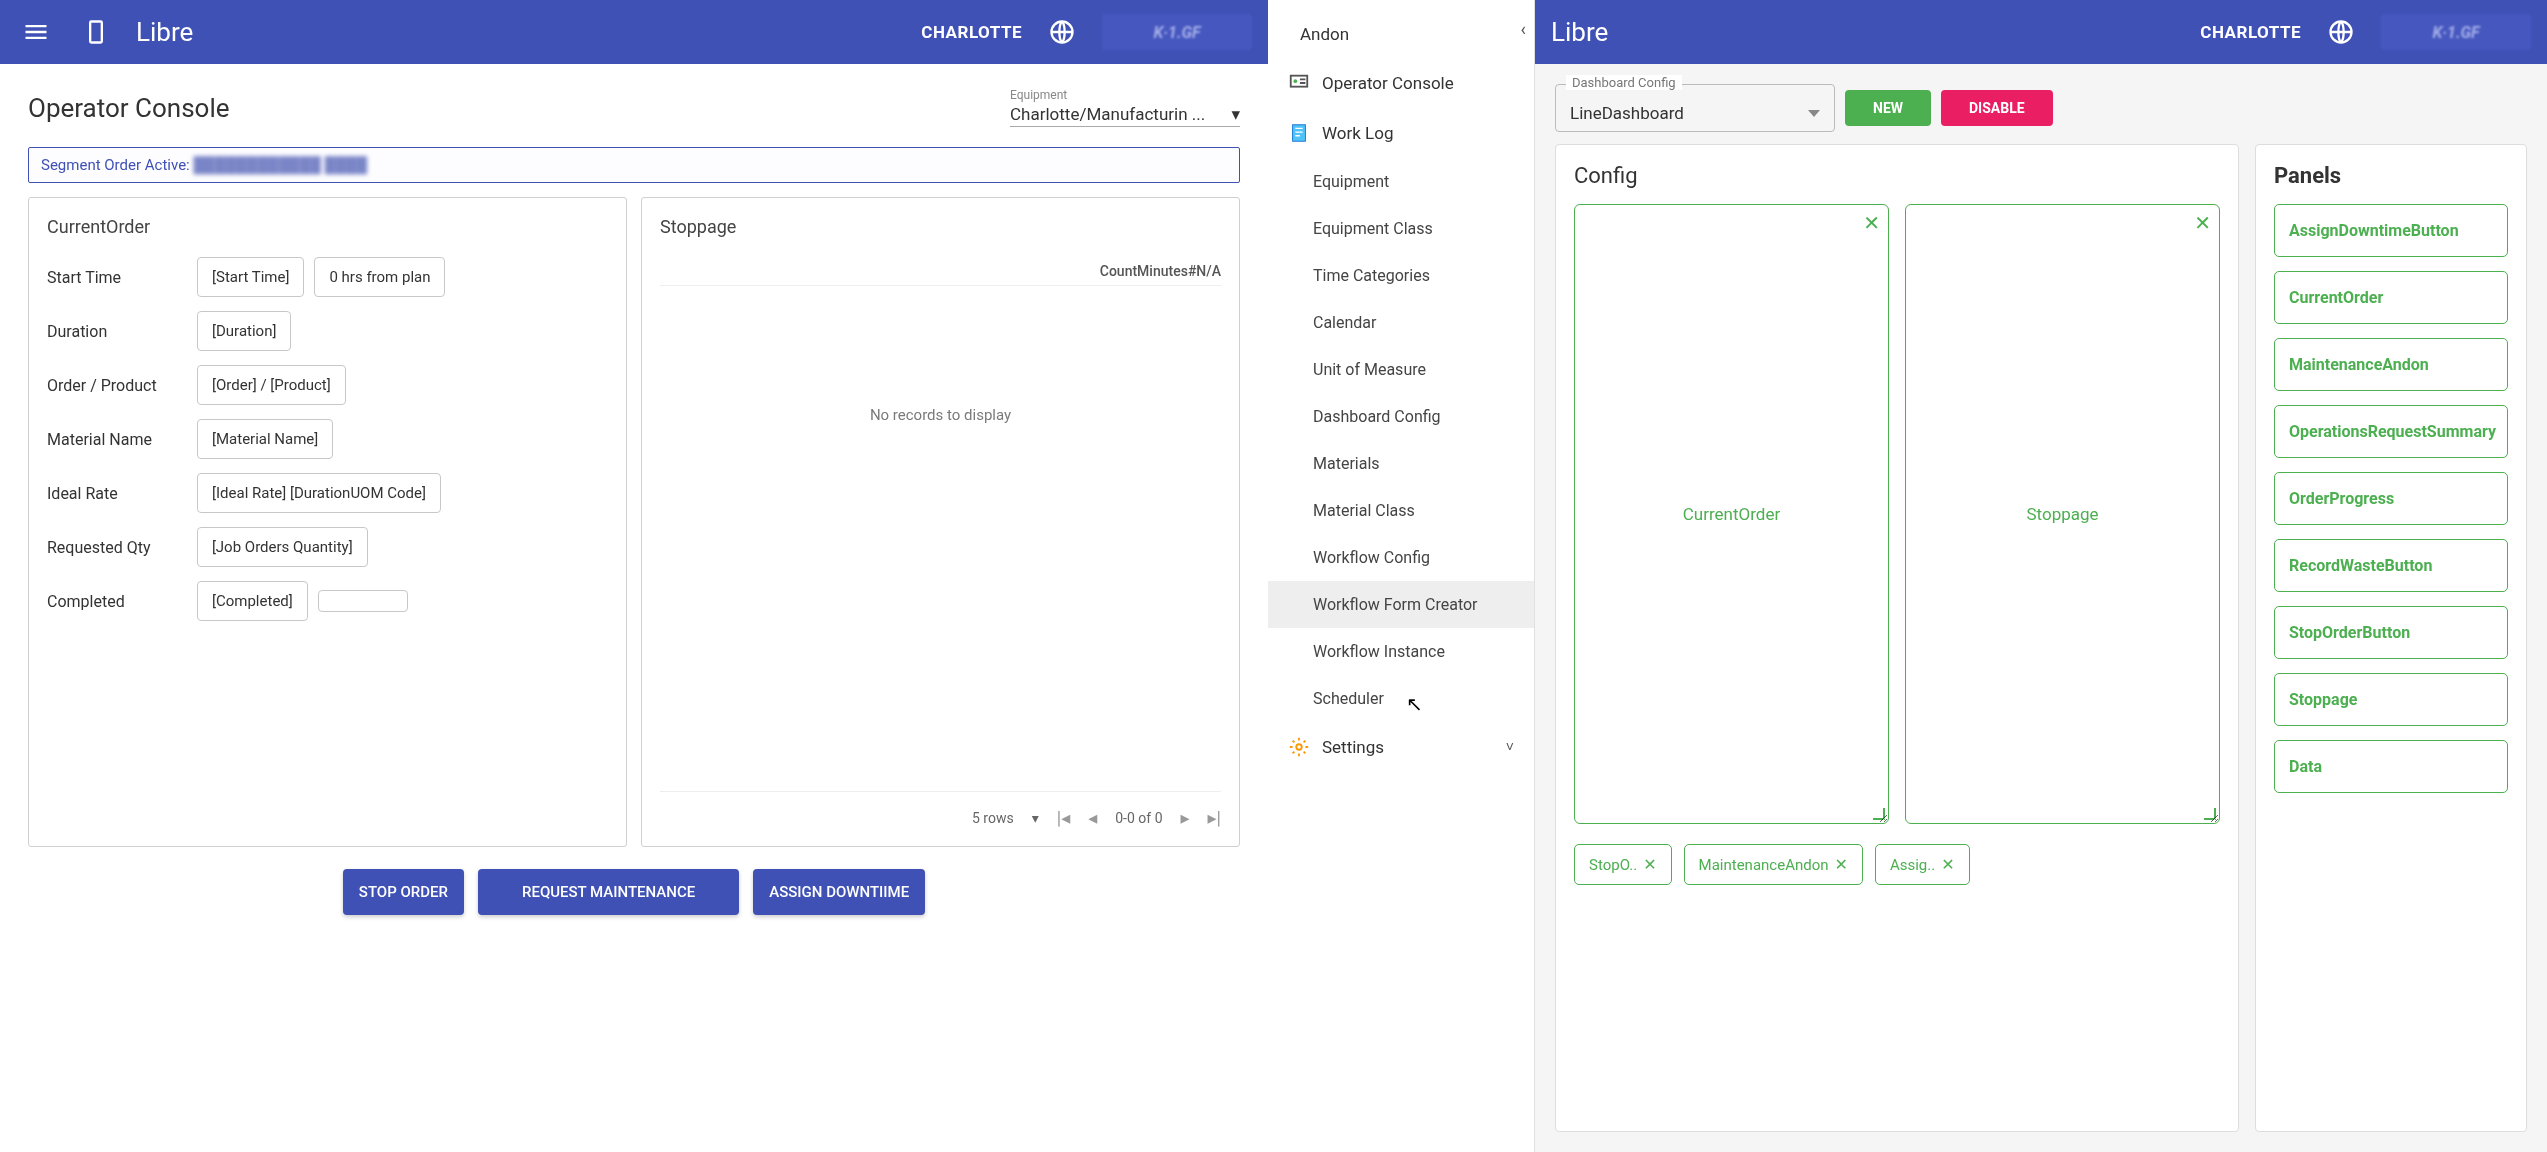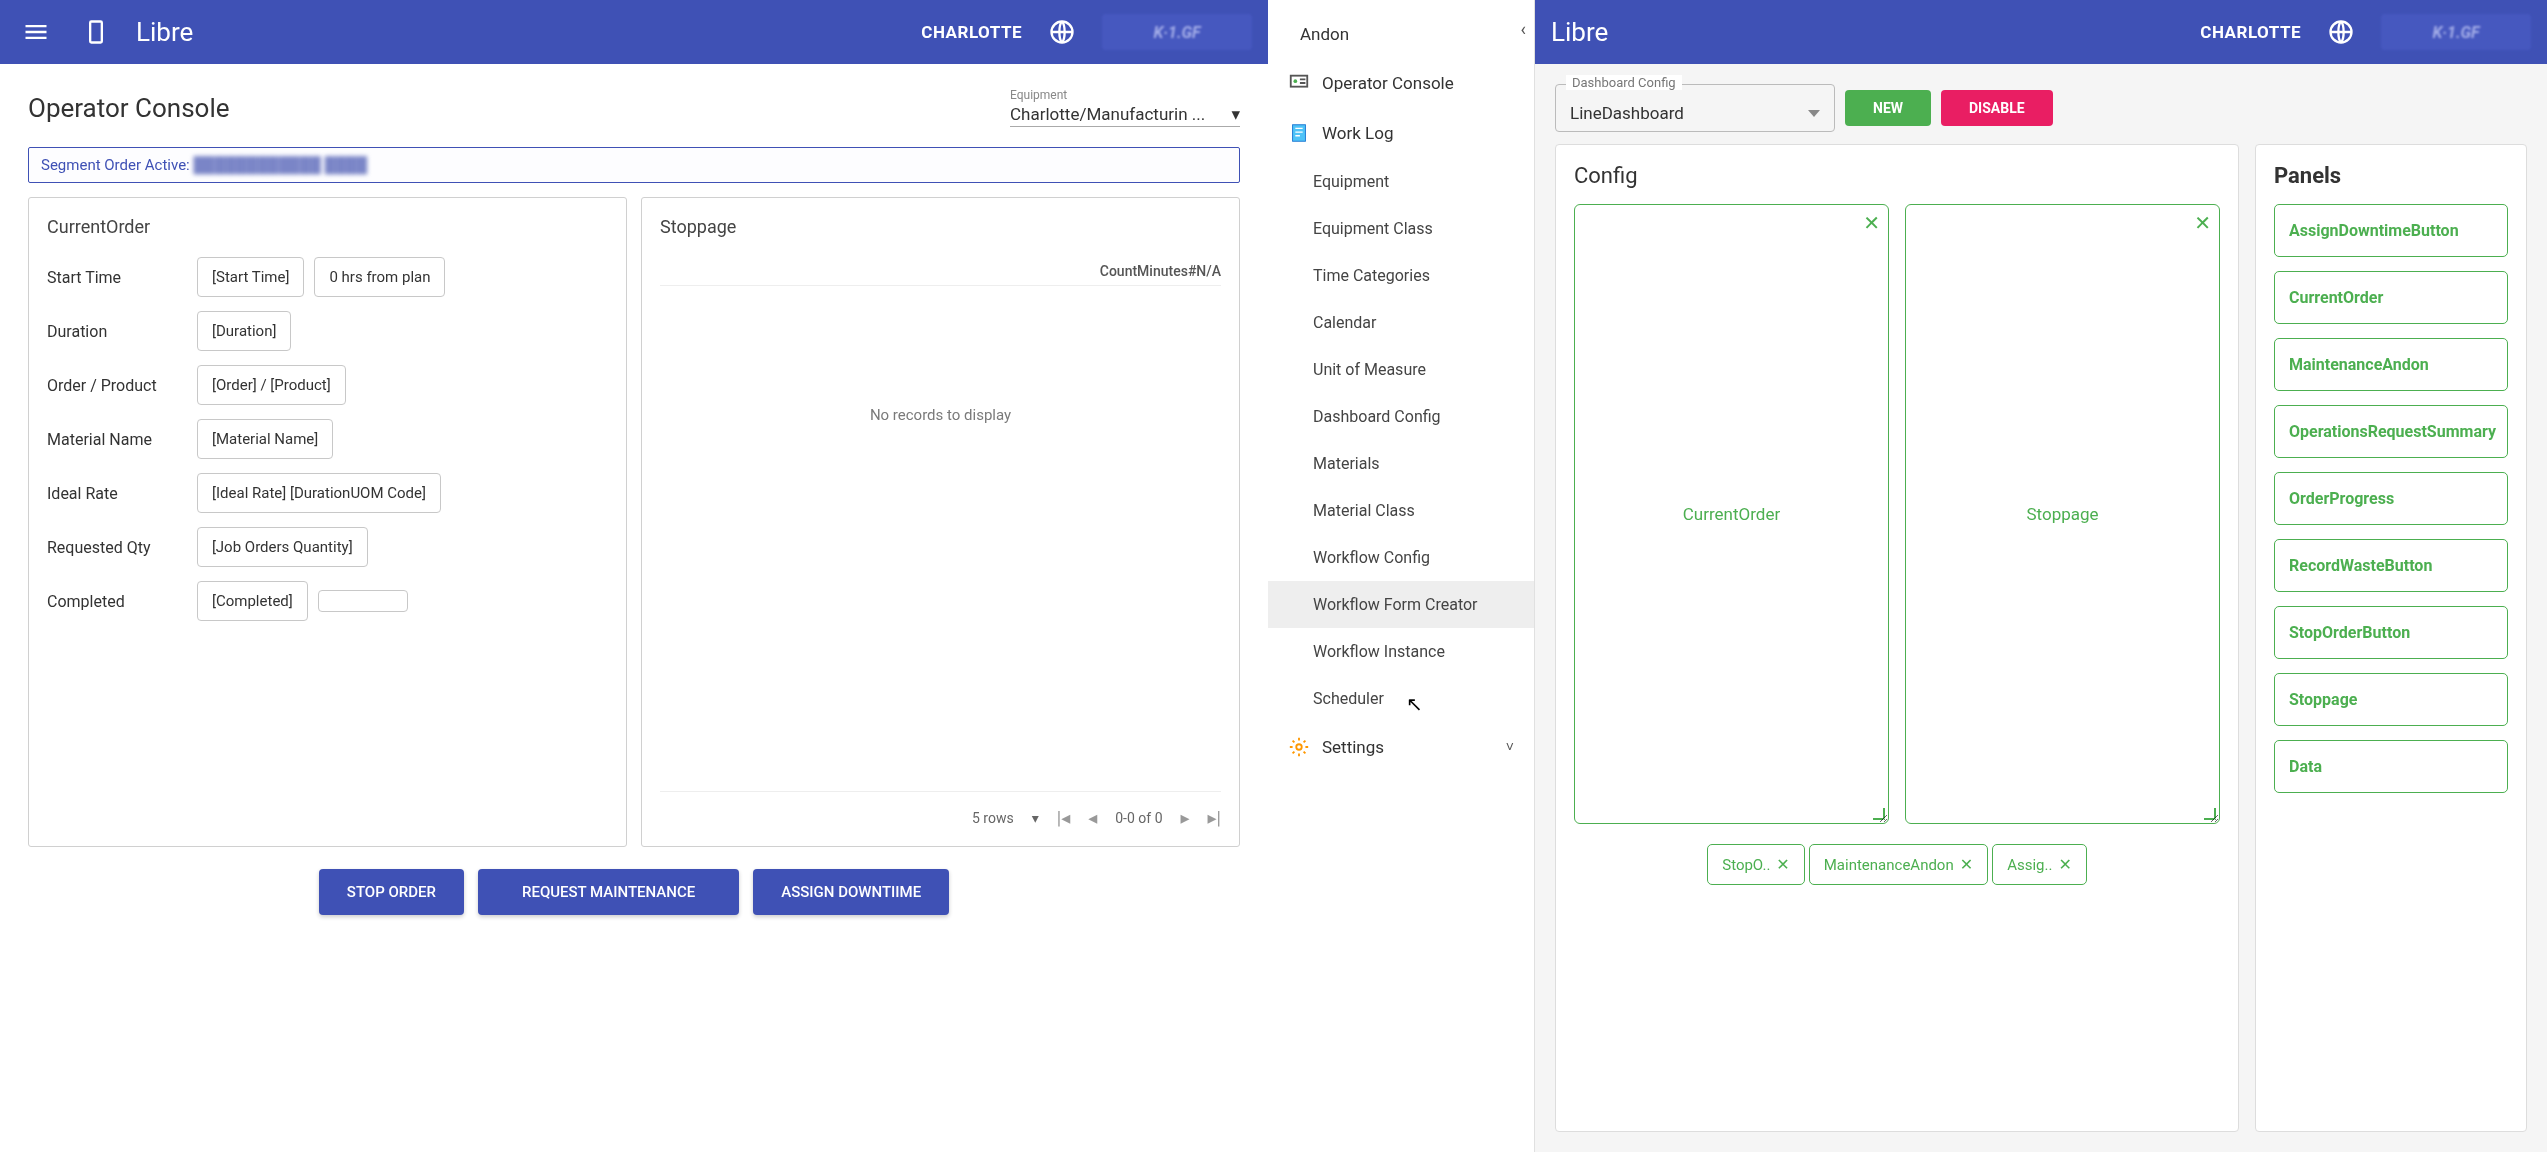--- a/index.html
+++ b/index.html
@@ -31,21 +31,21 @@
 .card-title { font-size: 18px; color: #444; margin-bottom: 20px; }
 .form-row { display: flex; align-items: center; margin-bottom: 14px; }
 .form-label { width: 150px; font-size: 16px; color: #333; }
 .chip { border: 1px solid #c8c8c8; border-radius: 4px; padding: 10px 14px; font-size: 15px; color: #333; background: #fff; margin-right: 10px; }
 .tbl-head { display: flex; font-size: 14px; color: #555; font-weight: 500; padding: 6px 0; border-bottom: 1px solid #eee; justify-content:flex-end; }
 .tbl-empty { text-align: center; color: #7a7a7a; font-size: 15px; padding: 120px 0; flex:1 }
 .pager { display: flex; align-items: center; justify-content: flex-end; gap: 18px; font-size: 14px; color: #666; padding-top: 15px; border-top:1px solid #eee;}
 .pager .pbtn { color: #999; cursor: pointer; font-size: 18px; }
 
 .btn-row { display: flex; gap: 14px; justify-content: center; margin-top: 22px; }
-.btn { background: #3f51b5; color: #fff; border: none; padding: 14px 28px; font-size: 15px; font-weight: 500; border-radius: 4px; cursor: pointer; box-shadow: 0 2px 4px rgba(0,0,0,.2); }
+.btn { background: #3f51b5; color: #fff; border: none; padding: 14px 16px; font-size: 15px; font-weight: 500; border-radius: 4px; cursor: pointer; box-shadow: 0 2px 4px rgba(0,0,0,.2); }
 .btn:nth-child(2){ padding-left:44px; padding-right:44px;}
 
 
 .sidebar { width: 267px; background: #fff; border-right: 1px solid #e0e0e0; padding-top: 10px; position:relative; }
 .sb-collapse { position:absolute; right:8px; top:18px; color:#555; cursor:pointer; font-size:18px;}
 .sb-item { display: flex; align-items: center; gap: 12px; padding: 14px 20px; font-size: 17px; color: #333; cursor: pointer; }
 .sb-item.sub { padding-left: 45px; font-size: 16px; color: #444; }
 .sb-item.sub.hover { background: #eee; }
 .sb-icon { width: 22px; height: 22px; display:inline-flex; align-items:center; justify-content:center;}
 .sb-icon svg { width:22px; height:22px; }
@@ -64,21 +64,21 @@
 
 .config-body { display:flex; gap:16px; padding: 0 20px 20px; flex:1; }
 .config-col { border:1px solid #ddd; border-radius:4px; background:#fff; padding:18px; }
 .config-main { flex:1; }
 .panels-col { width:272px;font-weight:bold; }
 .sec-title { font-size:22px; color:#333; margin-bottom:16px; }
 .drop-grid { display:flex; gap:16px; margin-bottom:20px;}
 .drop-slot { flex:1; border:1px solid #4caf50; border-radius:6px; min-height:620px; position:relative; display:flex; align-items:center; justify-content:center; color:#4caf50; font-size:17px; resize:both; overflow:auto;}
 .drop-slot .close { position:absolute; top:6px; right:8px; color:#4caf50; font-size:20px; cursor:pointer;}
 .drop-slot::after { content:""; position:absolute; bottom:3px; right:3px; width:10px; height:10px; border-right:2px solid #4caf50; border-bottom:2px solid #4caf50;}
-.chip-row { display:flex; gap:4px; justify-content:center;}
+.chip-row { display:flex; gap:12px; }
 .mini-chip { border:1px solid #4caf50; color:#4caf50; border-radius:5px; padding:10px 14px; font-size:15px; display:flex; align-items:center; gap:6px; cursor:pointer;}
 .mini-chip .x { font-size:16px;}
 .panel-item { border:1px solid #4caf50; color:#4caf50; border-radius:5px; padding:16px 14px; font-size:16px; margin-bottom:14px; cursor:pointer;}
 
 .cursor-fake { position:absolute; left: 1406px; top: 692px; font-size: 20px; color:#000; pointer-events:none; }
 </style>
 </head>
 <body>
 
 <div class="pane pane-left">

